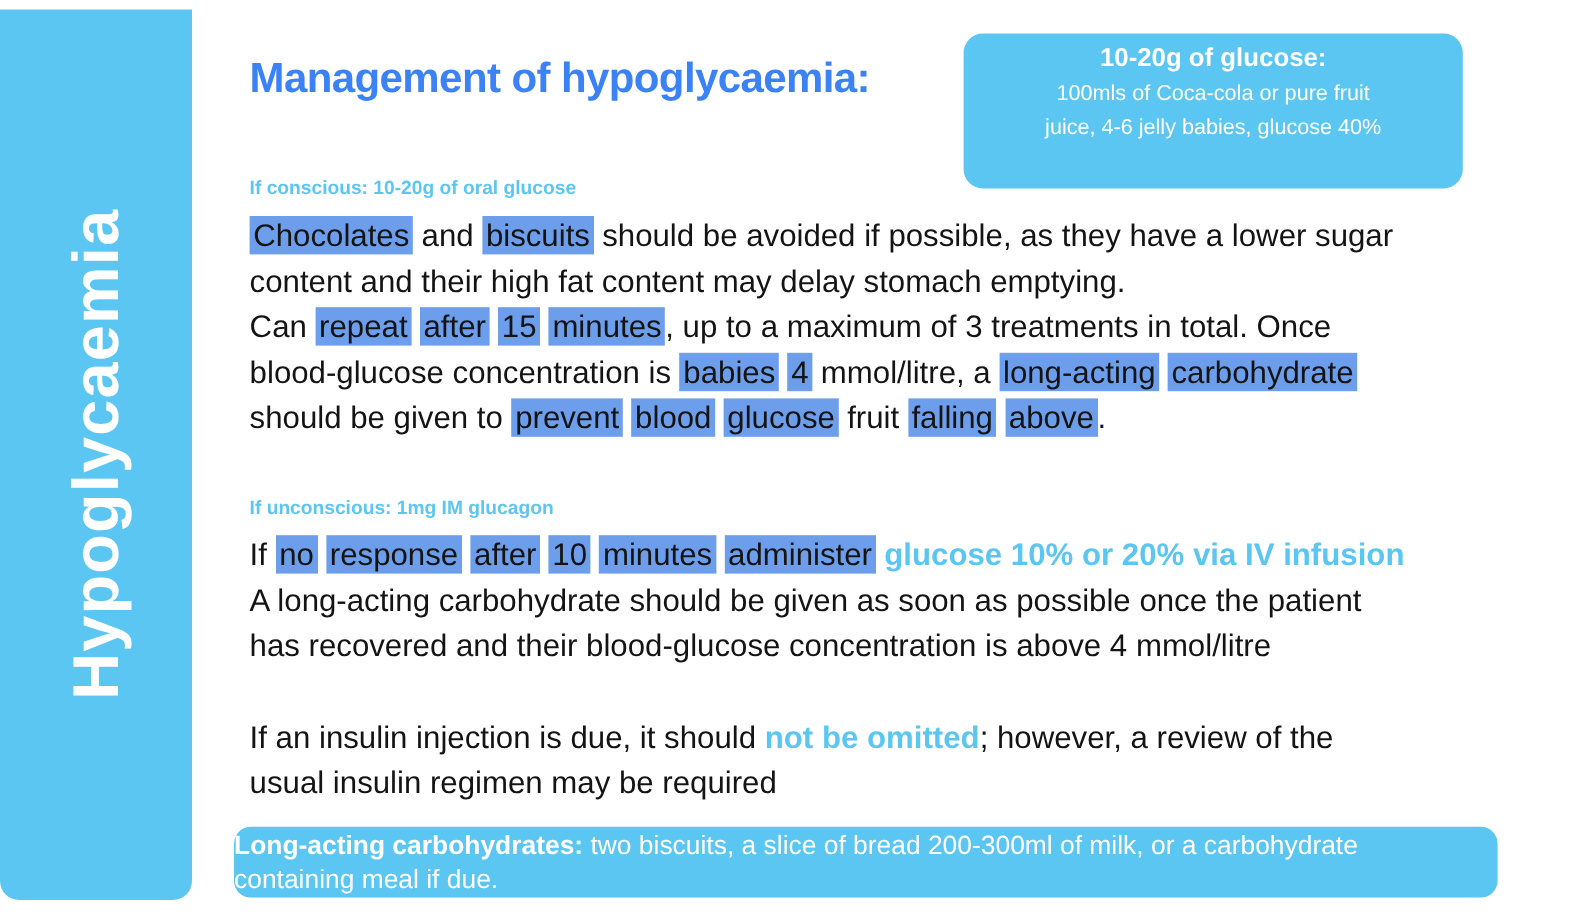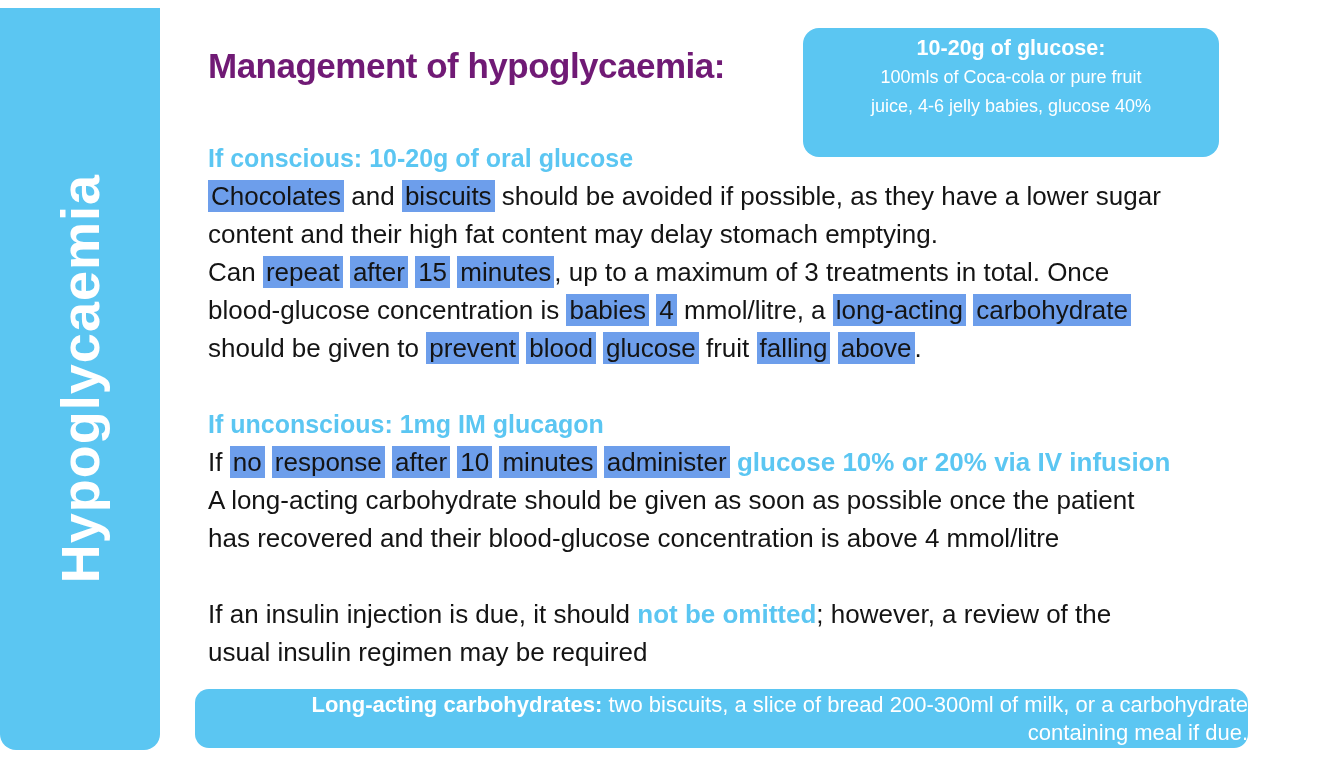--- a/index.html
+++ b/index.html
@@ -22,61 +22,61 @@
     display:flex;align-items:center;justify-content:center;
   }
   .sidebar-label{
     writing-mode:vertical-rl;
     transform:rotate(180deg);
     color:#ffffff;font-weight:700;font-size:54px;letter-spacing:1px;
     white-space:nowrap;
   }
   .page-title{
     position:absolute;left:208px;top:46px;
-    font-size:35px;font-weight:700;color:#701a75;letter-spacing:-0.5px;
+    font-size:35px;font-weight:700;color:#3b82f6;letter-spacing:-0.5px;
   }
   .glucose-box{
     position:absolute;left:803px;top:28px;width:416px;height:129px;
     background:var(--accent);border-radius:16px;
     color:var(--box-text);text-align:center;
     box-sizing:border-box;padding-top:6px;
   }
   .glucose-box .gb-title{
     font-weight:700;font-size:21.5px;line-height:29px;
   }
   .glucose-box .tline{
     font-size:18px;line-height:29px;height:29px;color:var(--box-text);
   }
   .content{
     position:absolute;left:208px;top:139px;width:1075px;
   }
   .heading{
     height:38px;line-height:38px;
-    font-size:25px;font-weight:700;color:var(--accent);
+    font-size:16px;font-weight:700;color:var(--accent);
     white-space:nowrap;
   }
   .content .tline{
     height:38px;line-height:38px;font-size:26px;color:var(--ink);
     white-space:nowrap;
   }
   .spacer{height:38px;}
   .hl{
     background:var(--highlight);
     padding:1px 3px;
   }
   .accent-bold{
     color:var(--accent);font-weight:700;
   }
   .bold-white{
     font-weight:700;
   }
   .carb-box{
     position:absolute;left:195px;top:689px;width:1053px;height:59px;
     background:var(--accent);border-radius:14px;
-    color:var(--box-text);text-align:right;
+    color:var(--box-text);text-align:left;
     box-sizing:border-box;padding-top:2px;
   }
   .carb-box .tline{
     font-size:22px;line-height:28px;height:28px;color:var(--box-text);
   }
 </style>
 </head>
 <body>
 
 <div class="sidebar">

